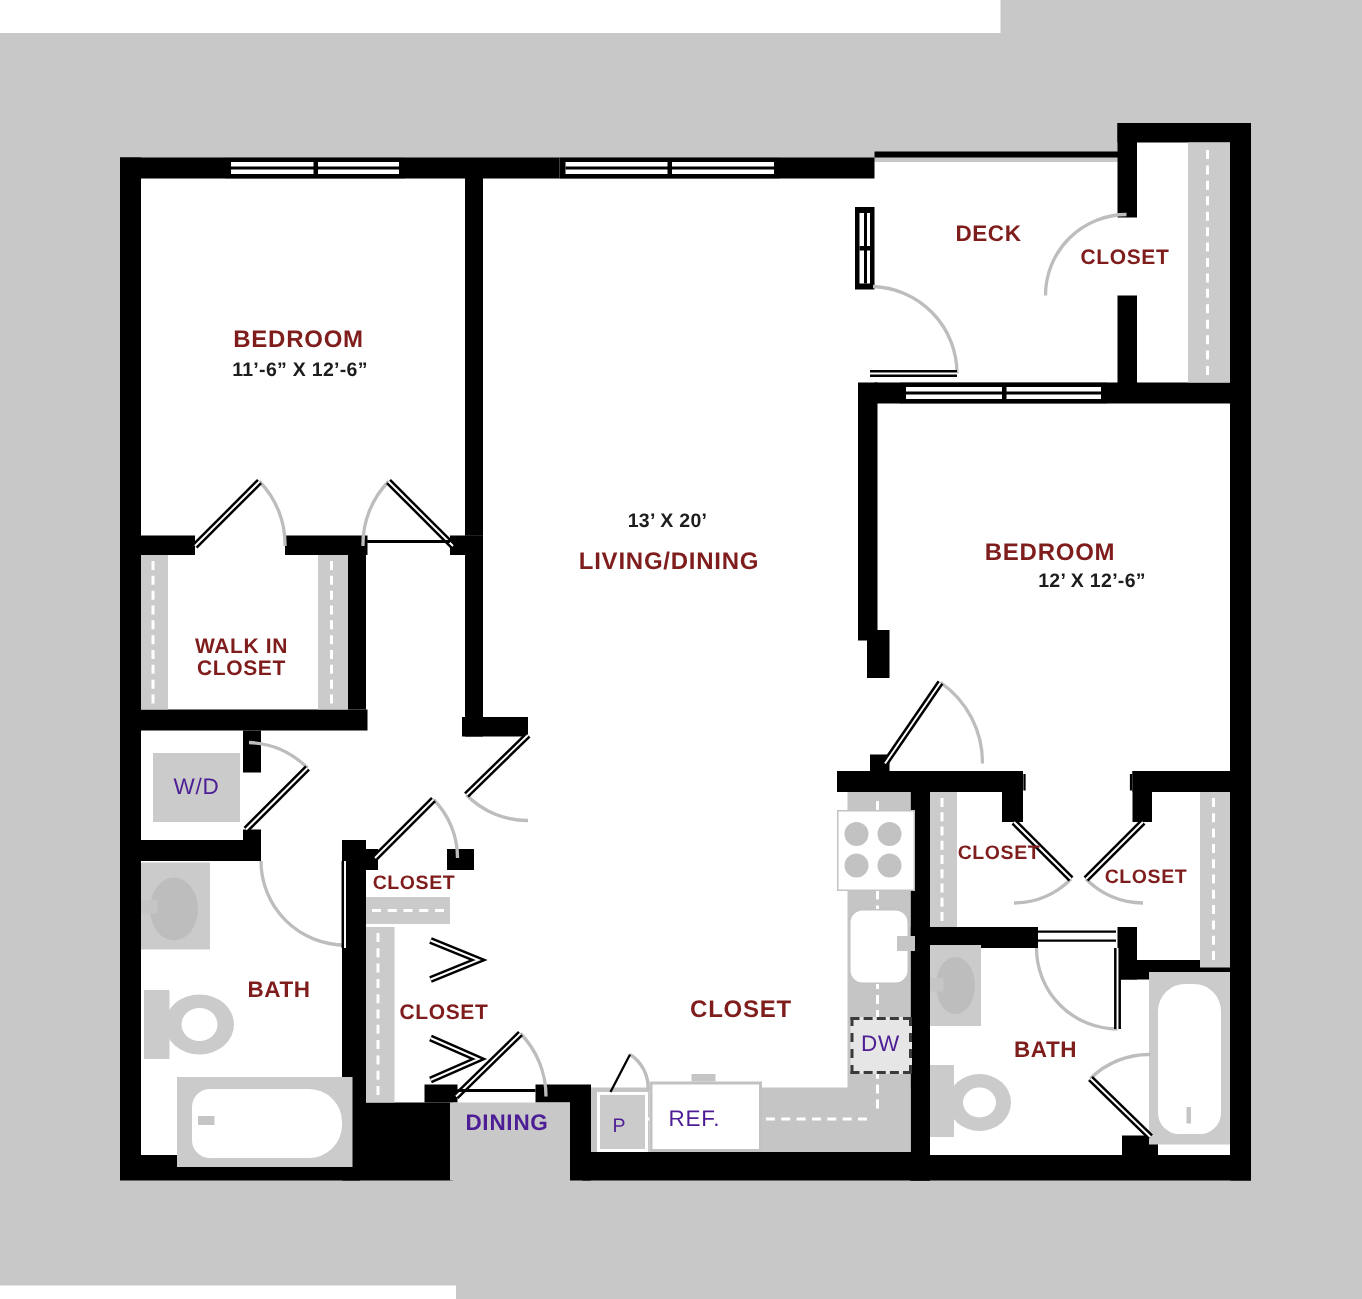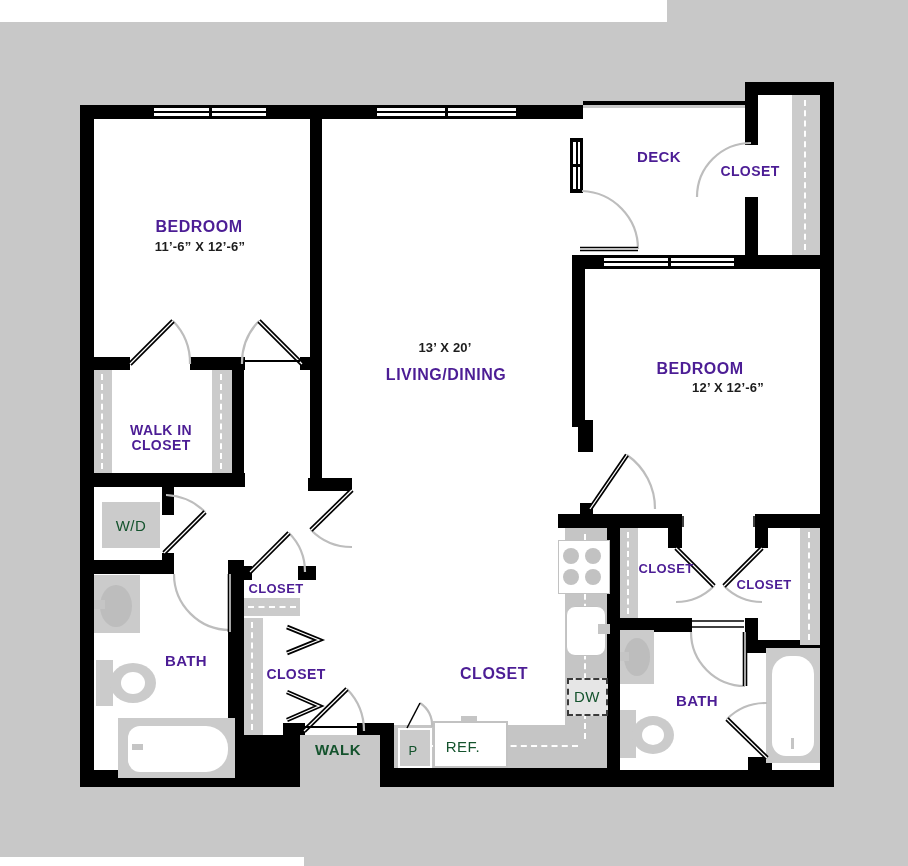--- a/index.html
+++ b/index.html
@@ -17,27 +17,27 @@
       linear-gradient(#000,#000) center/100% 2px no-repeat,
       linear-gradient(#000,#000) center/3px 100% no-repeat,#fff;
       border-top:3px solid #000;border-bottom:3px solid #000;
       border-left:4px solid #000;border-right:4px solid #000;box-sizing:border-box;}
   .win-v{position:absolute;background:
       linear-gradient(#000,#000) center/2px 100% no-repeat,
       linear-gradient(#000,#000) center/100% 3px no-repeat,#fff;
       border-left:3px solid #000;border-right:3px solid #000;
       border-top:4px solid #000;border-bottom:4px solid #000;box-sizing:border-box;}
   .lbl{position:absolute;transform:translate(-50%,-50%);white-space:nowrap;
-       color:#4c1d95;font-weight:bold;font-size:14px;letter-spacing:.4px;}
+       color:#7f1d1d;font-weight:bold;font-size:14px;letter-spacing:.4px;}
   .lbl.big{font-size:16px;letter-spacing:.5px;}
   .lbl.two{text-align:center;line-height:15px;margin-top:21px;}
   .dim{position:absolute;transform:translate(-50%,-50%);white-space:nowrap;
        color:#1d1d1d;font-weight:bold;font-size:13px;letter-spacing:.2px;}
   .dark{position:absolute;transform:translate(-50%,-50%);white-space:nowrap;
-       color:#14532d;font-weight:bold;font-size:14px;letter-spacing:.5px;}
+       color:#4c1d95;font-weight:bold;font-size:14px;letter-spacing:.5px;}
   svg.overlay{position:absolute;left:0;top:0;}
   path.a{fill:none;stroke:#BDBDBD;stroke-width:2.2px;}
   path.lf{fill:none;stroke:#000;stroke-width:4.6px;}
   path.lfi{fill:none;stroke:#fff;stroke-width:1.3px;}
   path.th{fill:none;stroke:#000;stroke-width:2px;}
   path.tn{fill:none;stroke:#000;stroke-width:1.5px;}
   .oval{position:absolute;background:#BDBDBD;border-radius:50%;}
   .ring{position:absolute;background:#CBCBCB;border-radius:50%;}
   .ringc{position:absolute;background:#fff;border-radius:50%;}
   .burner{position:absolute;background:#C2C2C2;border-radius:50%;width:16px;height:16px;}
@@ -226,21 +226,21 @@
   <div class="lbl big" style="left:700px;top:369px;">BEDROOM</div>
   <div class="dim" style="left:728px;top:387px;">12’ X 12’-6”</div>
   <div class="lbl two" style="left:161px;top:417px;">
     <span>WALK IN</span><br>
     <span>CLOSET</span>
   </div>
   <div class="dark" style="left:131px;top:525px;font-weight:normal;font-size:15px;">W/D</div>
   <div class="lbl" style="left:186px;top:660px;font-size:15px;">BATH</div>
   <div class="lbl" style="left:276px;top:588px;font-size:13px;">CLOSET</div>
   <div class="lbl" style="left:296px;top:674px;">CLOSET</div>
-  <div class="dark" style="left:338px;top:749px;font-size:15px;">WALK</div>
+  <div class="dark" style="left:338px;top:749px;font-size:15px;">DINING</div>
   <div class="lbl big" style="left:494px;top:674px;">CLOSET</div>
   <div class="dark" style="left:587px;top:696px;font-weight:normal;font-size:15px;">DW</div>
   <div class="dark" style="left:413px;top:750px;font-weight:normal;font-size:13px;">P</div>
   <div class="dark" style="left:463px;top:746px;font-weight:normal;font-size:15px;">REF.</div>
   <div class="lbl" style="left:666px;top:568px;font-size:13px;">CLOSET</div>
   <div class="lbl" style="left:764px;top:584px;font-size:13px;">CLOSET</div>
   <div class="lbl" style="left:697px;top:700px;font-size:15px;">BATH</div>
 
 </div>
 

